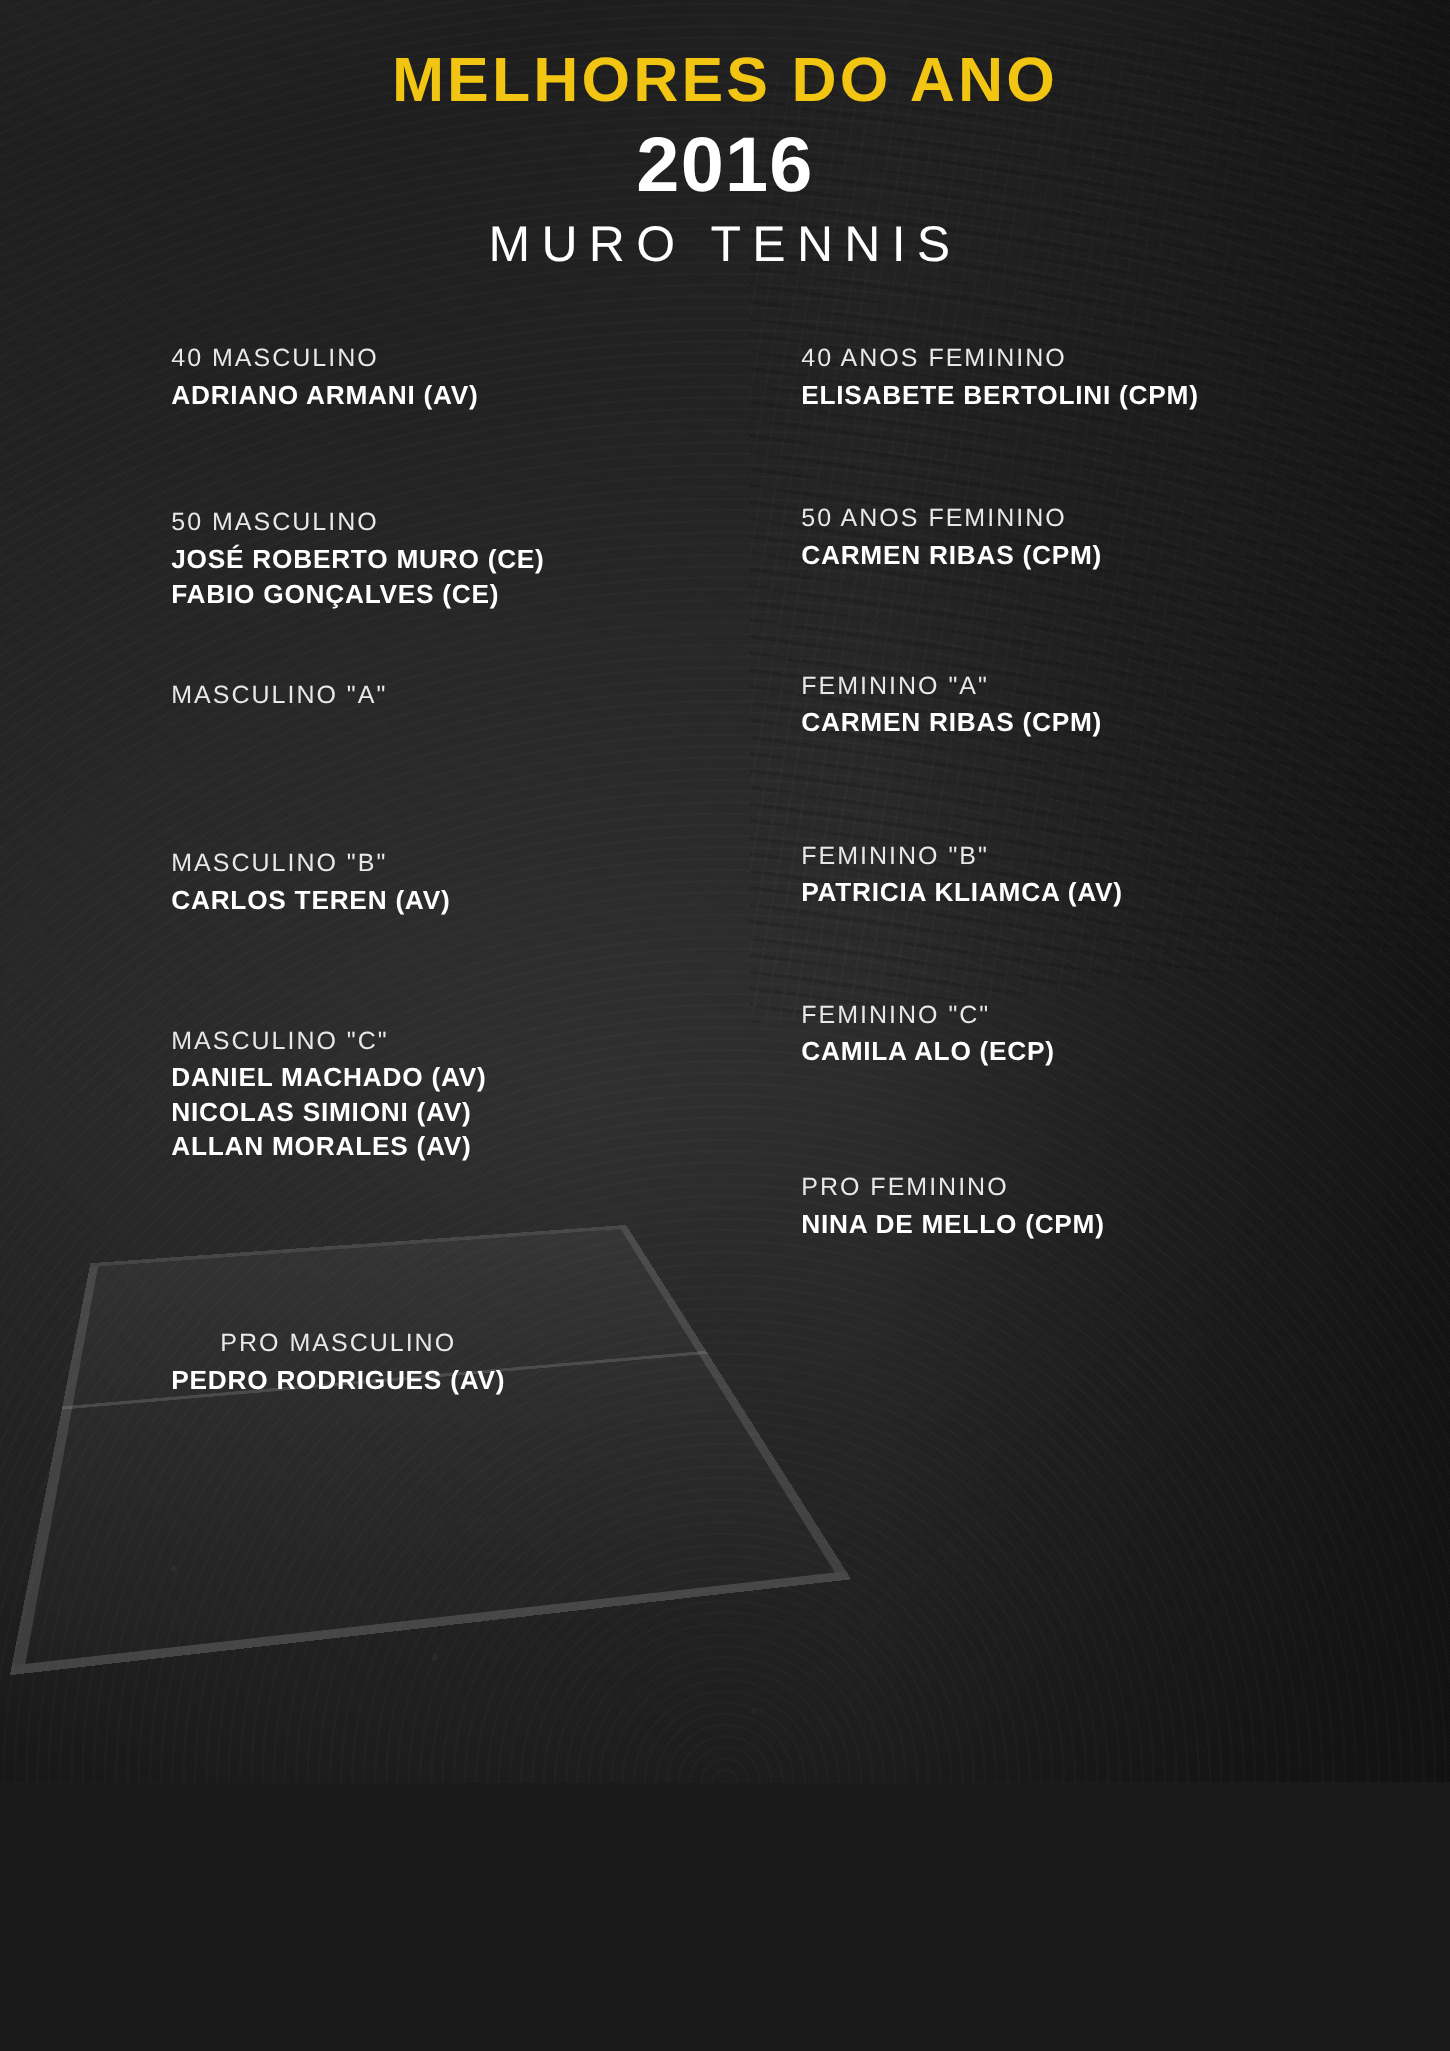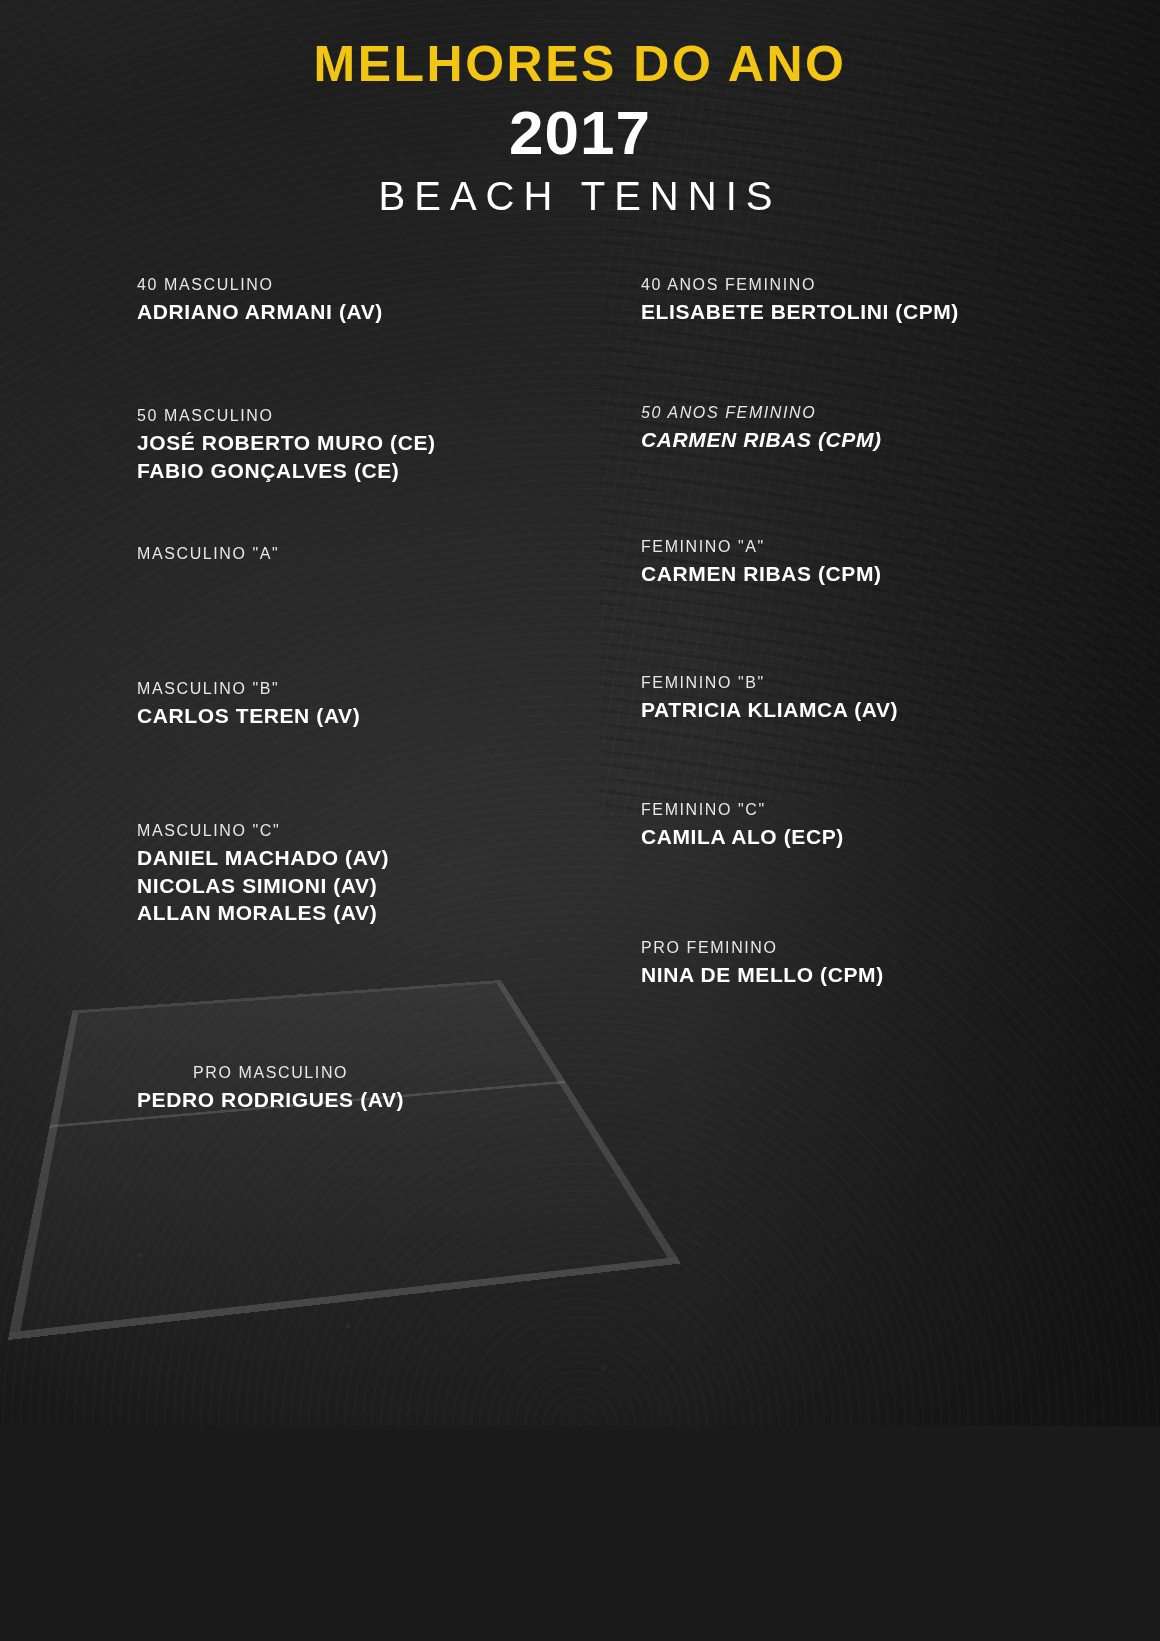--- a/index.html
+++ b/index.html
@@ -140,21 +140,21 @@
   }
   .col-left { left: 137px; width: 470px; }
   .col-right { left: 641px; width: 470px; }
 
   .entry {
     position: absolute;
     left: 0;
   }
   .entry-category {
     color: #e8e8e8;
-    font-size: 16px;
+    font-size: 20px;
     font-weight: 300;
     letter-spacing: 1.6px;
     text-transform: uppercase;
     white-space: nowrap;
   }
   .entry-names {
     margin-top: 4px;
   }
   .entry-name {
     color: #ffffff;
@@ -175,22 +175,22 @@
   <div class="bg-umbrellas"></div>
   <div class="bg-court"></div>
   <div class="bg-crowd"></div>
   <div class="bg-noise"></div>
   <div class="bg-dark-overlay"></div>
 
   <div class="content">
 
     <div class="header">
       <div class="title-main">MELHORES DO ANO</div>
-      <div class="title-year">2017</div>
-      <div class="title-sub">BEACH TENNIS</div>
+      <div class="title-year">2016</div>
+      <div class="title-sub">MURO TENNIS</div>
     </div>
 
     <div class="columns">
       <div class="col col-left">
           <div class="entry" style="top: 0px;">
             <div class="entry-category">40 MASCULINO</div>
             <div class="entry-names">
               <div class="entry-name">ADRIANO ARMANI (AV)</div>
             </div>
           </div>
@@ -225,21 +225,21 @@
             </div>
           </div>
         </div>
       <div class="col col-right">
           <div class="entry" style="top: 0px;">
             <div class="entry-category">40 ANOS FEMININO</div>
             <div class="entry-names">
               <div class="entry-name">ELISABETE BERTOLINI (CPM)</div>
             </div>
           </div>
-          <div class="entry" style="top: 128px; font-style: italic;">
+          <div class="entry" style="top: 128px;">
             <div class="entry-category">50 ANOS FEMININO</div>
             <div class="entry-names">
               <div class="entry-name">CARMEN RIBAS (CPM)</div>
             </div>
           </div>
           <div class="entry" style="top: 262px;">
             <div class="entry-category">FEMININO "A"</div>
             <div class="entry-names">
               <div class="entry-name">CARMEN RIBAS (CPM)</div>
             </div>

